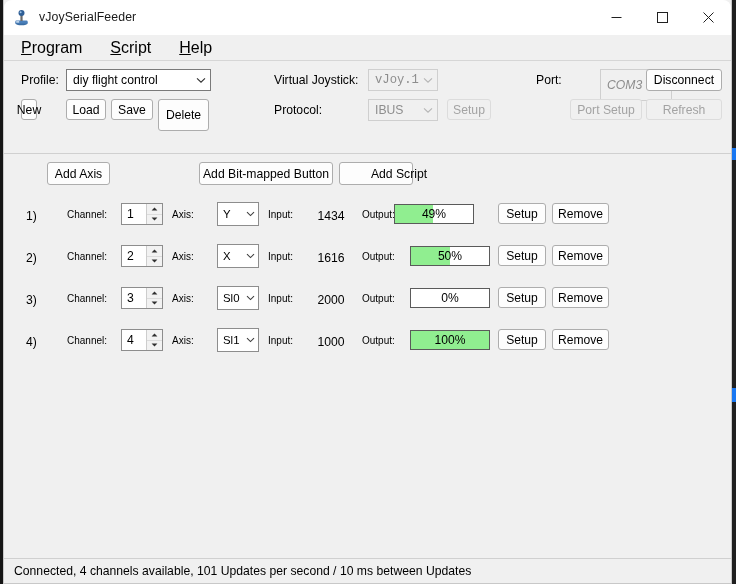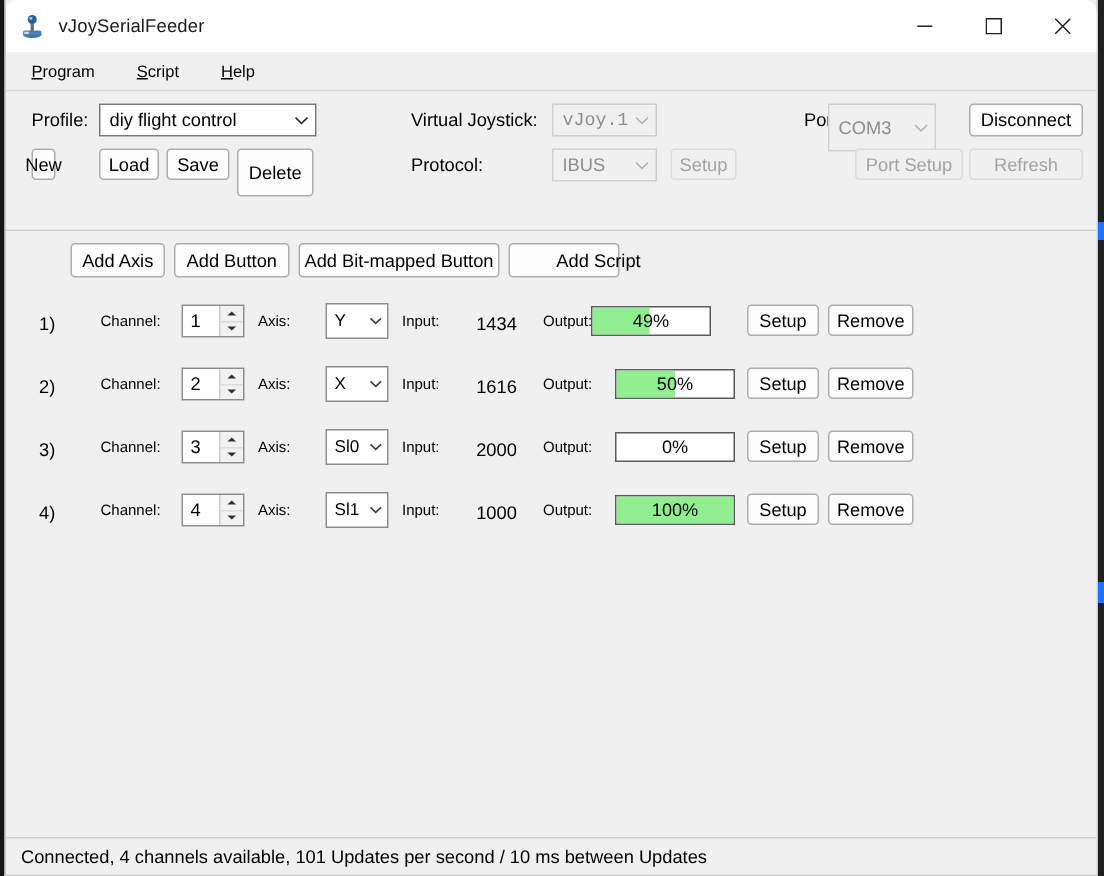--- a/index.html
+++ b/index.html
@@ -51,21 +51,21 @@
   .wbtn svg{display:block;}
 
   
   .menubar{
     height:25px;min-height:25px;background:#f0f0f0;
     display:flex;align-items:center;
     padding-left:17px;gap:0px;
     border-bottom:1px solid #d6d6d6;
   }
   .menuitem{
-    font-size:11px;color:#000;padding:2px 12px 2px 0;margin-right:16px;
+    font-size:16px;color:#000;padding:2px 12px 2px 0;margin-right:16px;
     white-space:nowrap;
   }
   .menuitem u{text-decoration:underline;}
 
   
   .toppanel{
     position:relative;height:92px;min-height:92px;background:#f0f0f0;
     border-bottom:1px solid #d0d0d0;
   }
   .lbl{font-size:12.2px;color:#000;position:absolute;white-space:nowrap;}
@@ -243,37 +243,36 @@
       <div class="cv">IBUS</div>
       <div class="chev">
         <svg width="10" height="7" viewBox="0 0 10 7">
             <path d="M1 1.4 L5 5.2 L9 1.4" fill="none" stroke="#b5b5b5" stroke-width="1.1"></path>
           </svg>
       </div>
     </div>
     <div class="btn disabled" style="left:443px;top:38px;width:44px;height:21px;">Setup</div>
 
     <div class="lbl" style="left:532px;top:12px;">Port:</div>
-    <div class="combo disabled" style="left:548px;top:8px;width:72px;height:32px;">
+    <div class="combo disabled" style="left:596px;top:8px;width:72px;height:32px;font-style:italic;">
       <div class="cv">COM3</div>
       <div class="chev">
         <svg width="10" height="7" viewBox="0 0 10 7">
             <path d="M1 1.4 L5 5.2 L9 1.4" fill="none" stroke="#b5b5b5" stroke-width="1.1"></path>
           </svg>
       </div>
     </div>
     <div class="btn" style="left:642px;top:8px;width:76px;height:22px;">Disconnect</div>
 
     <div class="btn disabled" style="left:566px;top:38px;width:72px;height:21px;">Port Setup</div>
     <div class="btn disabled" style="left:642px;top:38px;width:76px;height:21px;">Refresh</div>
   </div>
 
   <div class="toolbar">
     <div class="btn" style="left:17px;top:8px;width:63px;height:23px;">Add Axis</div>
-    <div class="btn" style="left:86px;top:8px;width:77px;height:23px;">Add Button</div>
     <div class="btn" style="left:169px;top:8px;width:134px;height:23px;">Add Bit-mapped Button</div>
     <div class="btn" style="left:309px;top:8px;width:74px;height:23px;padding-left:46px;">Add Script</div>
   </div>
 
   <div class="rows">
 
     <div class="row" style="top:3px;">
       <div class="idx">1)</div>
       <div class="rlbl" style="left:63px;">Channel:</div>
       <div class="spin" style="left:117px;">

